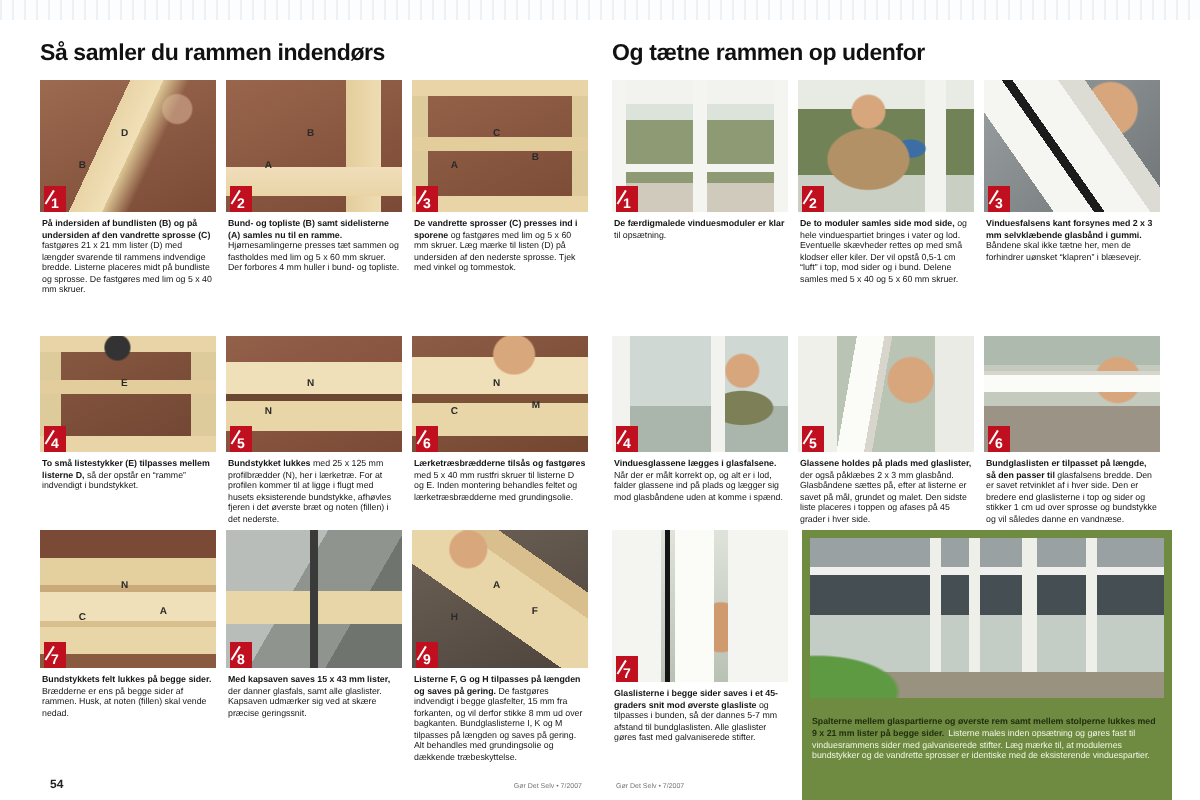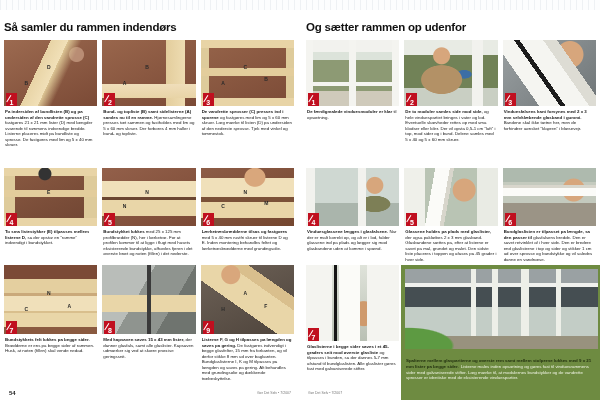--- a/index.html
+++ b/index.html
@@ -3,21 +3,21 @@
 <meta charset="utf-8">
 <style>
   html,body{margin:0;padding:0;}
   body{width:600px;height:400px;position:relative;overflow:hidden;background:#ffffff;
        font-family:"Liberation Sans",sans-serif;color:#1a1a1a;}
 
   
   .filmstrip{position:absolute;top:0;left:0;right:0;height:10px;
     background:repeating-linear-gradient(90deg,#eef1f4 0 1px,#fcfdfe 1px 6px);}
 
-  .spread{position:absolute;top:10px;left:0;right:0;bottom:0;display:flex;gap:12px;padding:0 4px;}
+  .spread{position:absolute;top:10px;left:0;right:0;bottom:0;display:flex;gap:12px;padding:0 20px;}
   .page{position:relative;flex:1;}
 
   .page-title{position:absolute;top:11px;left:0;margin:0;font-size:11.5px;font-weight:bold;
     letter-spacing:-0.2px;color:#111;}
 
   .row{position:absolute;left:0;right:0;display:grid;grid-template-columns:1fr 1fr 1fr;column-gap:5px;}
   .r1{top:30px}.r2{top:158px}.r3{top:255px}
 
   .step{display:flex;flex-direction:column;}
   .photo{position:relative;width:100%;background:#8a5a45;}
@@ -242,21 +242,21 @@
             <span class="wlabel">F</span>
           </div>
     <p class="cap"><b class="lead">Listerne F, G og H tilpasses på længden og saves på gering. </b><span class="rest">De fastgøres indvendigt i begge glasfelter, 15 mm fra forkanten, og vil derfor stikke 8 mm ud over bagkanten. Bundglaslisterne I, K og M tilpasses på længden og saves på gering. Alt behandles med grundingsolie og dækkende træbeskyttelse.</span></p>
   </div>
 </div>
     <div class="pagenum">54</div>
     <div class="credit credit-right">Gør Det Selv • 7/2007</div>
   </div>
 
   <div class="page page-right">
-    <h1 class="page-title">Og sætter rammen op udenfor</h1>
+    <h1 class="page-title">Og tætne rammen op udenfor</h1>
     <div class="row r1">
   <div class="step">
     <div class="photo sc-windows">
       <div class="badge">
         <span class="slash"></span>
         <span class="num">1</span>
       </div>
     </div>
     <p class="cap"><b class="lead">De færdigmalede vinduesmoduler er klar </b><span class="rest">til opsætning.</span></p>
   </div>

